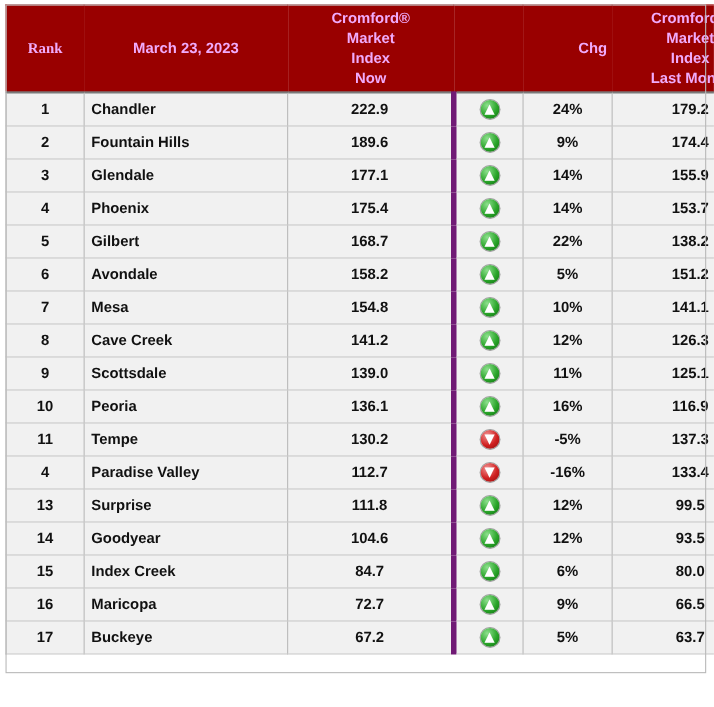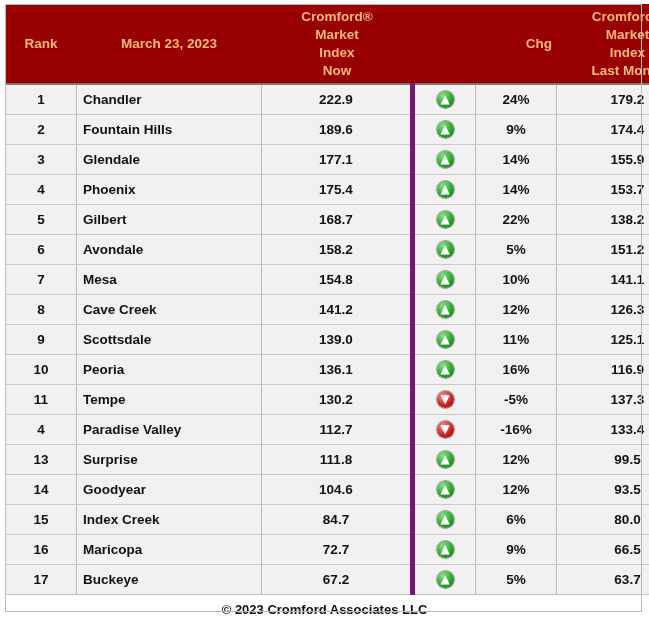--- a/index.html
+++ b/index.html
@@ -22,29 +22,29 @@
     position: relative;
   }
   table.cmi {
     border-collapse: collapse;
     width: 639px;
     table-layout: fixed;
     background: #ffffff;
   }
   table.cmi th {
     background: #990000;
-    color: #fdba74;
+    color: #f0abfc;
     font-weight: bold;
     font-size: 13.5px;
     padding: 3px 4px;
     border: 1px solid #990000;
     vertical-align: middle;
     line-height: 1.33;
   }
-  th.rank-h { width: 62px; text-align: center; }
+  th.rank-h { width: 62px; text-align: center; font-family: Liberation Serif, serif; }
   th.city-h { width: 176px; text-align: center; }
   th.now-h  { width: 142px; text-align: center; }
   th.ico-h  { width: 54px;  text-align: center; }
   th.chg-h  { width: 72px;  text-align: right; }
   th.last-h { width: 133px; text-align: center; }
 
   table.cmi td {
     font-size: 13.5px;
     font-weight: bold;
     color: #111111;
@@ -293,14 +293,13 @@
         <tr class="row">
           <td class="rank">17</td>
           <td class="city">Buckeye</td>
           <td class="now">67.2</td>
           <td class="ico"><span class="arrow up"><span class="glyph">▲</span></span></td>
           <td class="chg">5%</td>
           <td class="last">63.7</td>
         </tr>
       </tbody>
   </table>
-  <div class="footer">© 2023 Cromford Associates LLC</div>
 </div>
 
 </body></html>

